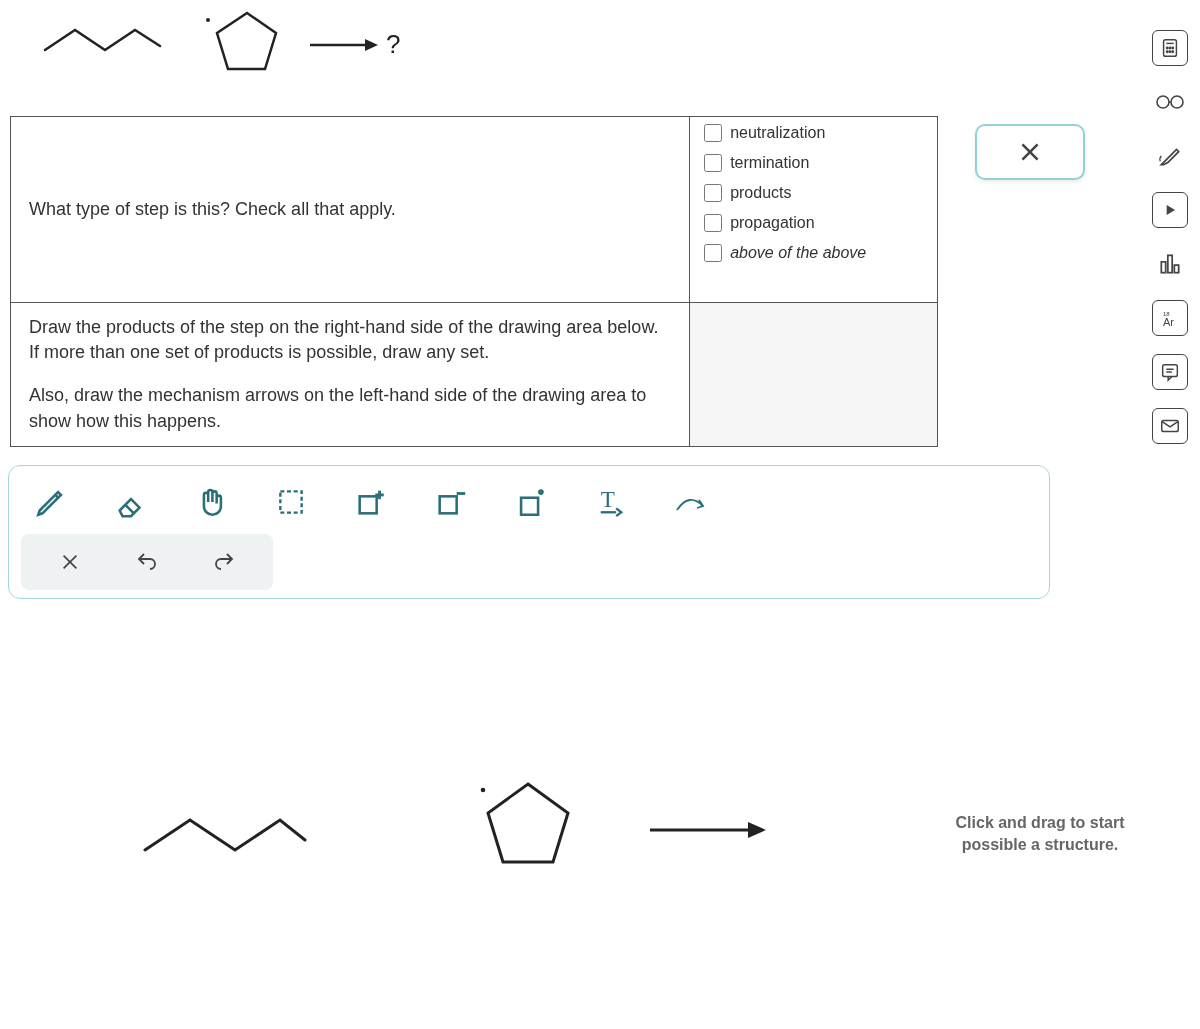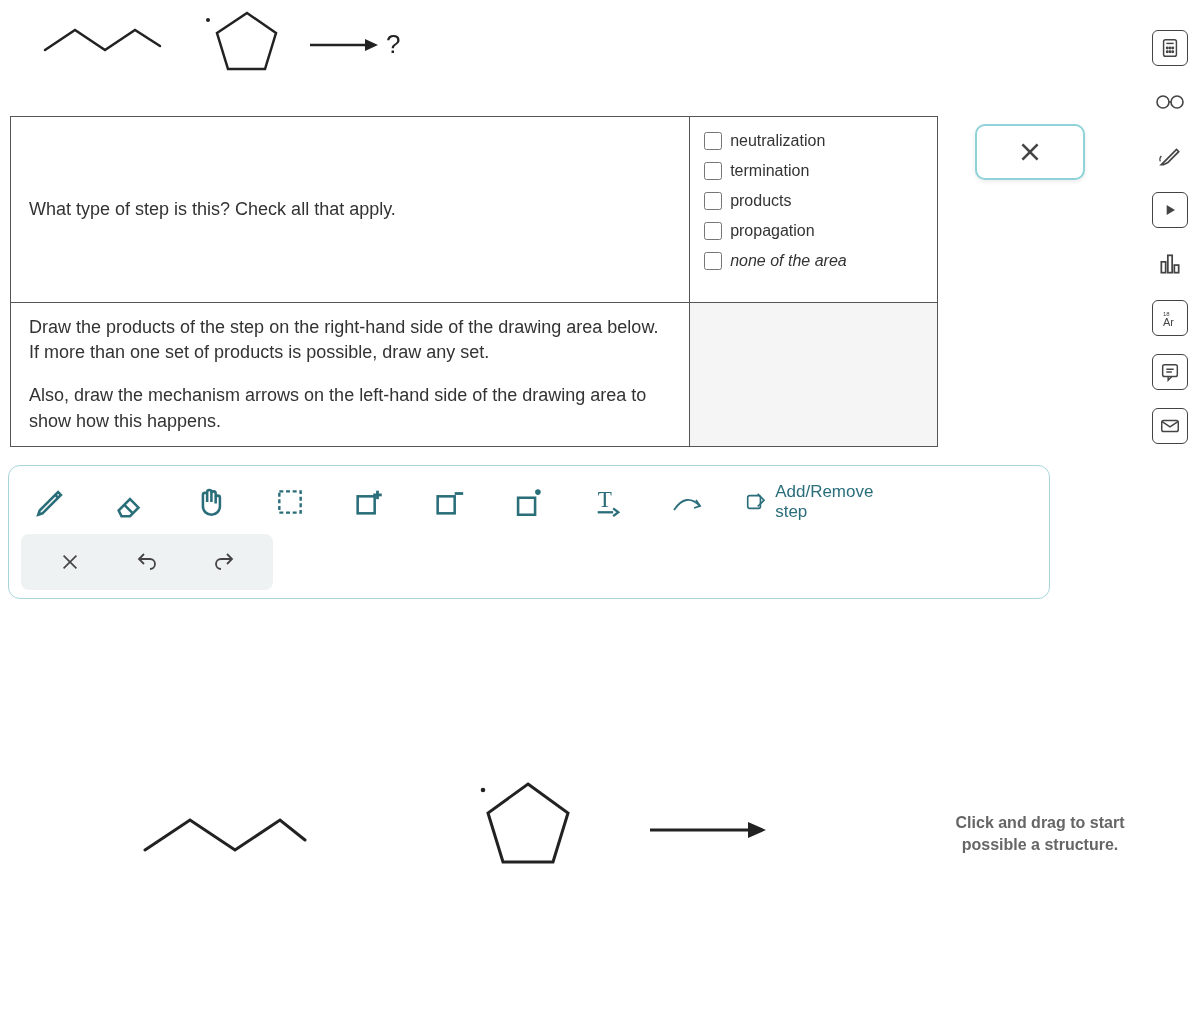--- a/index.html
+++ b/index.html
@@ -26,21 +26,21 @@
     top: 116px;
     width: 928px;
     border-collapse: collapse;
   }
   .question-table td {
     border: 1.5px solid #555;
     padding: 12px 18px;
     vertical-align: top;
   }
   .q1-left { height: 186px; width: 680px; vertical-align: middle !important; }
-  .q1-right { width: 248px; padding: 9px 14px !important; margin-top: 27px; }
+  .q1-right { width: 248px; padding: 1px 14px !important; margin-top: 27px; }
   .q2-left { height: 138px; margin-left: 8px; }
   .q2-right { background: #f5f5f5; }
   .check-row {
     display: flex;
     align-items: center;
     gap: 8px;
     padding: 6px 0;
     cursor: pointer;
   }
   .check-row input {
@@ -209,21 +209,21 @@
       <label class="check-row">
         <input type="checkbox" style="">
         <span>products</span>
       </label>
       <label class="check-row">
         <input type="checkbox" style="">
         <span>propagation</span>
       </label>
       <label class="check-row">
         <input type="checkbox" style="">
-        <span class="italic">none of the area</span>
+        <span class="italic">above of the above</span>
       </label>
     </td>
   </tr>
   <tr>
     <td class="q2-left">
       <div class="q-text">Draw the products of the step on the right-hand side of the drawing area below. If more than one set of products is possible, draw any set.</div>
       <br>
       <div class="q-text">
         <b>Also</b><span>, draw the mechanism arrows on the left-hand side of the drawing area to show how this happens.</span>
       </div>
@@ -349,27 +349,20 @@
         <line x1="6" y1="22" x2="18" y2="22"></line>
           <polyline points="18,19 22,22 18,25"></polyline>
       </svg>
     </div>
     <div class="tool-btn">
       <svg width="36" height="30" viewBox="0 0 36 24">
         <path d="M4 20 Q16 2 30 16"></path>
           <polyline points="26,10 30,16 24,18"></polyline>
       </svg>
     </div>
-    <div class="add-remove">
-      <svg width="22" height="22" viewBox="0 0 24 24" stroke="#2a6e7a" fill="none" stroke-width="1.8">
-        <rect x="3" y="5" width="14" height="14" rx="2"></rect>
-          <path d="M14 3 L21 10 L14 17"></path>
-      </svg>
-      <span>Add/Remove step</span>
-    </div>
   </div>
   <div class="secondary-row">
     <div class="sec-btn">
       <svg width="22" height="22" viewBox="0 0 24 24">
         <line x1="5" y1="5" x2="19" y2="19"></line>
           <line x1="19" y1="5" x2="5" y2="19"></line>
       </svg>
     </div>
     <div class="sec-btn">
       <svg width="24" height="24" viewBox="0 0 24 24">

